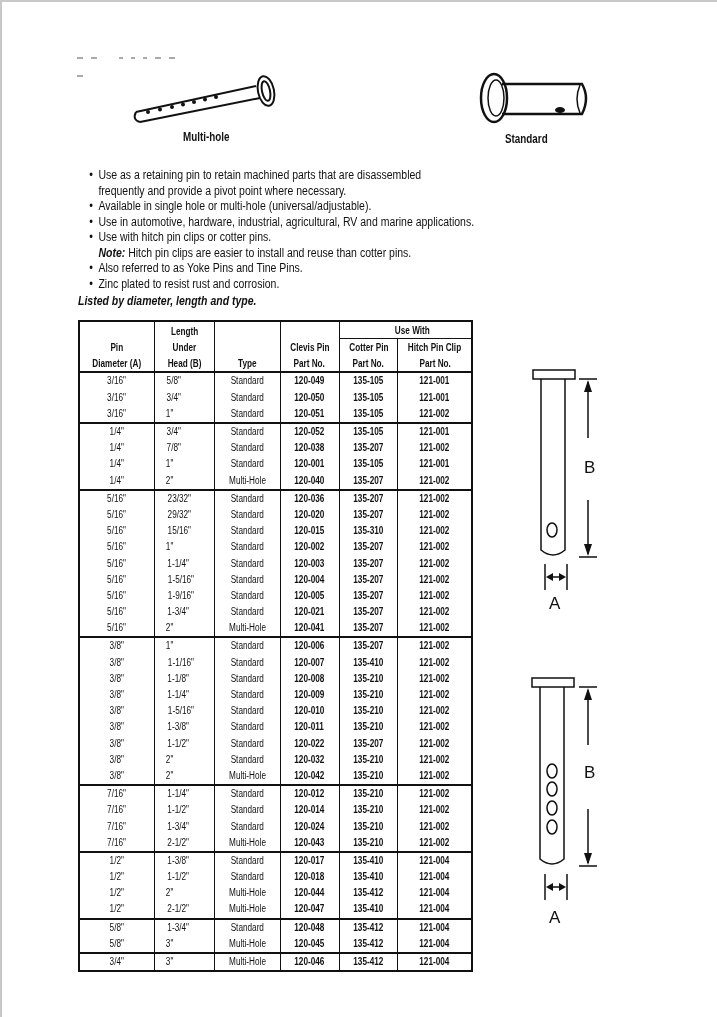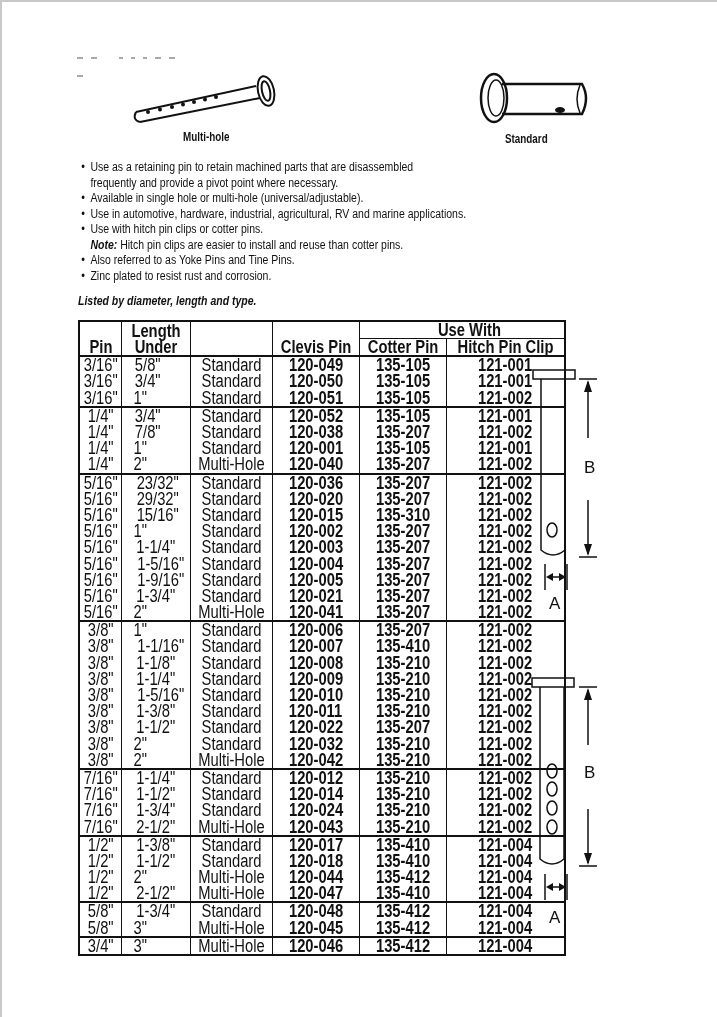--- a/index.html
+++ b/index.html
@@ -12,30 +12,30 @@
     .abs { position: absolute; }
     .dashes { left: 75px; top: 55px; width: 110px; height: 3px; }
     .dashes span { display: inline-block; height: 2px; background: #aaa; margin-right: 8px; vertical-align: top; }
 
     .fig-multi { left: 128px; top: 68px; width: 150px; height: 80px; }
     .fig-multi .cap { position: absolute; left: 53px; top: 60px; font-size: 12px; font-weight: bold; transform: scaleX(0.82); transform-origin: left top; }
     .fig-std { left: 470px; top: 68px; width: 120px; height: 80px; }
     .fig-std .cap { position: absolute; left: 33px; top: 62px; font-size: 12px; font-weight: bold; transform: scaleX(0.82); transform-origin: left top; }
 
     .bullets { left: 76px; top: 154px; width: 440px; font-size: 12.5px; line-height: 15.5px; }
-    .bullets ul { margin: 4px; padding: 0; list-style: none; }
+    .bullets ul { margin: 12px; padding: 0; list-style: none; }
     .bullets li { position: relative; padding-left: 10px; transform: scaleX(0.84); transform-origin: left top; white-space: nowrap; }
     .bullets li::before { content: "\2022"; position: absolute; left: -1px; top: 0; }
     .bullets .note-line { padding-left: 10px; transform: scaleX(0.84); transform-origin: left top; white-space: nowrap; }
     .bullets .note-line b { font-style: italic; }
     .listed { left: 76px; top: 292px; font-size: 12.5px; font-weight: bold; font-style: italic; transform: scaleX(0.84); transform-origin: left top; white-space: nowrap; }
 
     table.spec {
-      position: absolute; left: 76px; top: 318px; width: 452px;
-      border-collapse: collapse; font-size: 18px;
+      position: absolute; left: 76px; top: 318px; width: 395px;
+      border-collapse: collapse; font-size: 10px;
       border: 2px solid #111;
     }
     table.spec td, table.spec th { padding: 0; text-align: center; height: 16.2px; line-height: 14px; border-left: 1px solid #111; border-right: 1px solid #111; }
     table.spec th { font-weight: bold; vertical-align: bottom; line-height: 15px; }
     table.spec th .sq, table.spec td .sq { display: inline-block; transform: scaleX(0.82); white-space: nowrap; }
     table.spec thead tr.h1 th { height: 16px; }
     table.spec thead tr.h3 th { border-bottom: 1px solid #111; }
     table.spec .uw { border-bottom: 1px solid #111; padding-left: 15px; }
     table.spec td.num { font-weight: bold; }
     table.spec tbody.grp { border-top: 2px solid #111; }
@@ -115,20 +115,28 @@
       <th class="c5 uw" colspan="2"><span class="sq">Use  With</span></th>
     </tr>
     <tr>
       <th class="c1"><span class="sq">Pin</span></th>
       <th class="c2"><span class="sq">Under</span></th>
       <th class="c3"></th>
       <th class="c4"><span class="sq">Clevis Pin</span></th>
       <th class="c5"><span class="sq">Cotter Pin</span></th>
       <th class="c6"><span class="sq">Hitch Pin Clip</span></th>
     </tr>
+    <tr class="h3">
+      <th class="c1"><span class="sq">Diameter (A)</span></th>
+      <th class="c2"><span class="sq">Head (B)</span></th>
+      <th class="c3"><span class="sq">Type</span></th>
+      <th class="c4"><span class="sq">Part No.</span></th>
+      <th class="c5"><span class="sq">Part No.</span></th>
+      <th class="c6"><span class="sq">Part No.</span></th>
+    </tr>
   </thead>
 <tbody class="grp">
       <tr>
         <td class="c1"><span class="sq">3/16"</span></td>
         <td class="c2"><span class="sq">5/8"</span></td>
         <td class="c3"><span class="sq">Standard</span></td>
         <td class="c4 num"><span class="sq">120-049</span></td>
         <td class="c5 num"><span class="sq">135-105</span></td>
         <td class="c6 num"><span class="sq">121-001</span></td>
       </tr>

